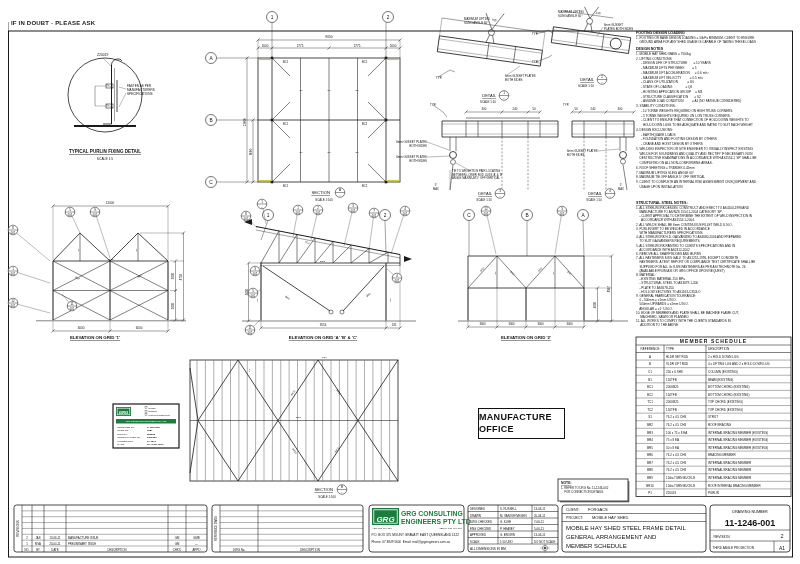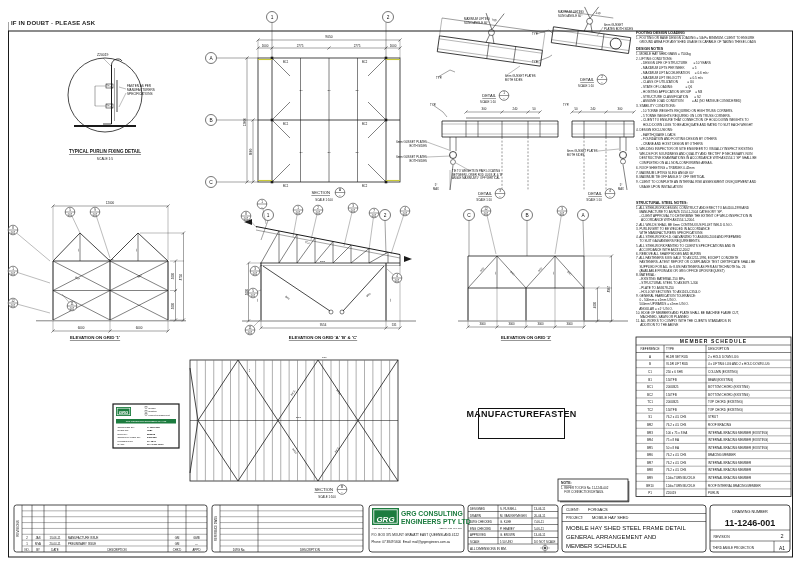--- a/index.html
+++ b/index.html
@@ -14,21 +14,21 @@
   .s1{stroke:#1a1a1a;fill:none;stroke-width:1}
   .s12{stroke:#1a1a1a;fill:none;stroke-width:1.2}
   .s18{stroke:#1a1a1a;fill:none;stroke-width:1.8}
   .fb{fill:#1a1a1a;stroke:none}
   .dash{stroke:#1a1a1a;fill:none;stroke-width:.45;stroke-dasharray:2 1.6}
   .hl{stroke:#c9c937;stroke-width:1.1;fill:none}
   .grn{fill:#1c7c3f;stroke:none}
   .top-note{position:absolute;left:11px;top:20px;font-size:6px;font-weight:600;
             letter-spacing:.2px;color:#1a1a1a;}
   .mfg-stamp{position:absolute;left:478px;top:408px;width:85px;height:29px;
-             border:1.4px solid #111;display:flex;flex-direction:row;justify-content:center;
+             border:1.4px solid #111;display:flex;flex-direction:column;justify-content:center;
              text-align:left;font-size:9px;font-weight:bold;color:#111;line-height:1.25;
              letter-spacing:.3px;background:#fff;}
 </style>
 </head>
 <body>
 
 <div class="sheet">
 
   <svg id="dwg" width="800" height="564" viewBox="0 0 800 564">
 
@@ -930,16 +930,16 @@
         <text x="561" y="484" font-size="3.4" text-anchor="start" fill="#141414" font-weight="bold" text-decoration="underline" xml:space="preserve">NOTE:</text>
         <text x="561" y="489" font-size="2.9" text-anchor="start" fill="#141414" xml:space="preserve">1. REFER TO DRG No. 11-1246-002</text>
         <text x="561" y="492.8" font-size="2.9" text-anchor="start" fill="#141414" xml:space="preserve">    FOR CONNECTION DETAILS.</text>
       </g>
   </svg>
 
   <div class="top-note">IF IN DOUBT - PLEASE ASK</div>
 
   <div class="mfg-stamp">
     <div>MANUFACTURE</div>
-    <div>FASTEN</div>
+    <div>OFFICE</div>
   </div>
 
 </div>
 
 </body></html>

